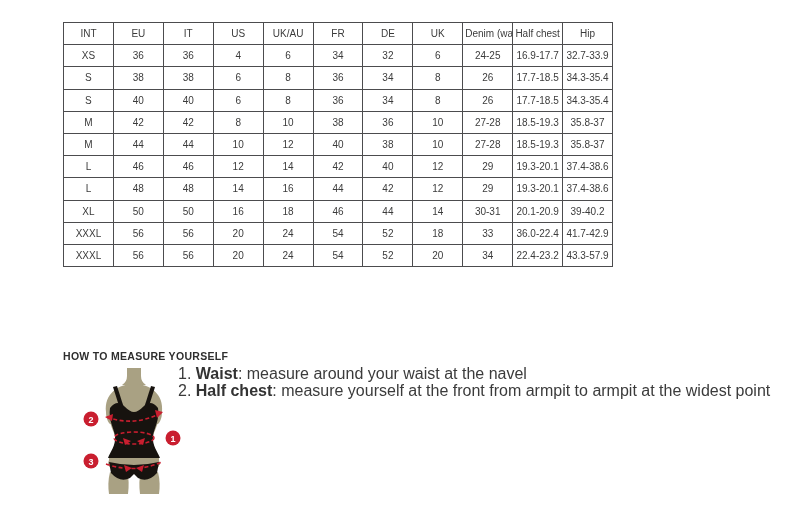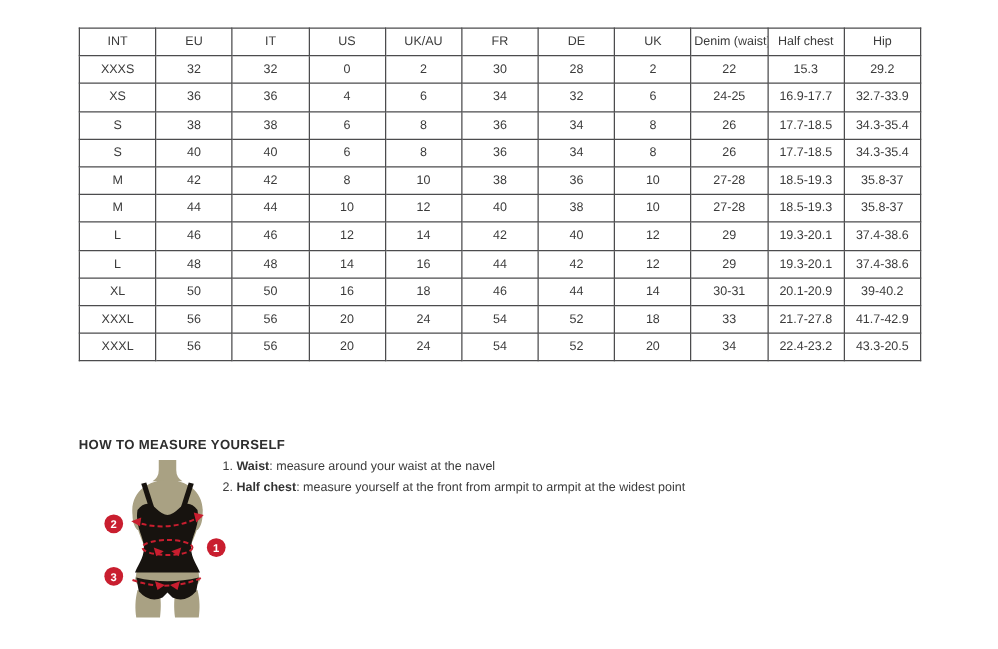--- a/index.html
+++ b/index.html
@@ -7,21 +7,21 @@
     width: 798px; height: 519px;
     background: #ffffff;
     font-family: "Liberation Sans", sans-serif;
     color: #3b3b3b;
   }
   .page { position: relative; width: 798px; height: 519px; background: #ffffff; overflow: hidden; }
 
   
   table.size-chart {
     position: absolute; left: 63px; top: 22px;
-    width: 674px;
+    width: 550px;
     border-collapse: collapse;
     table-layout: fixed;
   }
   table.size-chart th, table.size-chart td {
     border: 1px solid #4c4c4e;
     height: 21.2px;
     padding: 0 2px;
     text-align: center;
     vertical-align: middle;
     font-size: 10px;
@@ -36,21 +36,21 @@
     position: absolute; left: 63px; top: 350px;
     font-size: 10.5px; font-weight: 700;
     color: #2e2e2e; letter-spacing: 0.3px;
   }
   .figure-wrap { position: absolute; left: 82px; top: 366px; width: 100px; height: 130px; }
   .instructions {
     position: absolute; left: 178px; top: 365px;
     margin: 0; padding: 0; list-style: none;
   }
   .instructions li {
-    font-size: 10px; line-height: 17px; color: #3b3b3b;
+    font-size: 16px; line-height: 17px; color: #3b3b3b;
   }
   .instructions .term { font-weight: 700; color: #333333; }
 </style>
 </head>
 <body>
 
 <div class="page">
 
   <table class="size-chart">
     <thead>
@@ -63,33 +63,20 @@
           <th>FR</th>
           <th>DE</th>
           <th>UK</th>
           <th>Denim (waist)</th>
           <th>Half chest</th>
           <th>Hip</th>
         </tr>
     </thead>
     <tbody id="table-body">
         <tr>
-          <td>XXXS</td>
-          <td>32</td>
-          <td>32</td>
-          <td>0</td>
-          <td>2</td>
-          <td>30</td>
-          <td>28</td>
-          <td>2</td>
-          <td>22</td>
-          <td>15.3</td>
-          <td>29.2</td>
-        </tr>
-        <tr>
           <td>XS</td>
           <td>36</td>
           <td>36</td>
           <td>4</td>
           <td>6</td>
           <td>34</td>
           <td>32</td>
           <td>6</td>
           <td>24-25</td>
           <td>16.9-17.7</td>
@@ -189,35 +176,35 @@
         <tr>
           <td>XXXL</td>
           <td>56</td>
           <td>56</td>
           <td>20</td>
           <td>24</td>
           <td>54</td>
           <td>52</td>
           <td>18</td>
           <td>33</td>
-          <td>21.7-27.8</td>
+          <td>36.0-22.4</td>
           <td>41.7-42.9</td>
         </tr>
         <tr>
           <td>XXXL</td>
           <td>56</td>
           <td>56</td>
           <td>20</td>
           <td>24</td>
           <td>54</td>
           <td>52</td>
           <td>20</td>
           <td>34</td>
           <td>22.4-23.2</td>
-          <td>43.3-20.5</td>
+          <td>43.3-57.9</td>
         </tr>
       </tbody>
   </table>
 
   <div class="measure-title">HOW TO MEASURE YOURSELF</div>
 
   <div class="figure-wrap">
     <svg width="100" height="130" viewBox="0 0 100 130">
 
       <g fill="#a9a183">

